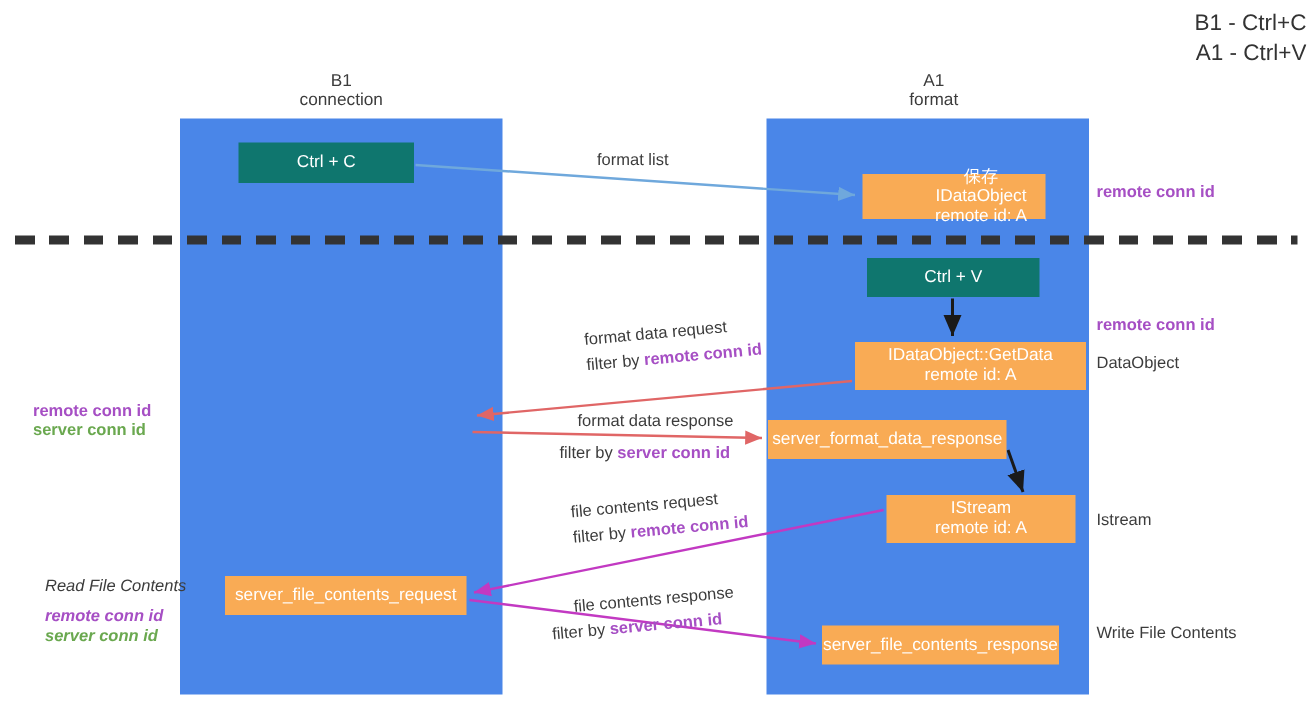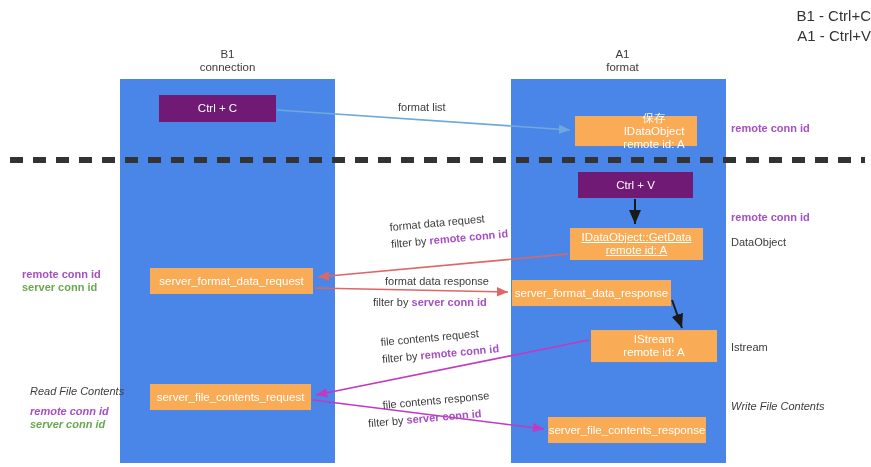--- a/index.html
+++ b/index.html
@@ -30,27 +30,27 @@
   #head-b1{left:150px;top:48px;width:155px;}
   #head-a1{left:545px;top:48px;width:155px;}
 
   
   .box{
     position:absolute;box-sizing:border-box;
     display:flex;align-items:center;justify-content:center;
     text-align:center;color:#ffffff;font-size:11.5px;line-height:13px;
     white-space:pre-line;padding:2px 4px;
   }
-  .green{background:#701a75;}
+  .green{background:#0f766e;}
   .orange{background:#f9ab55;}
 
   #box-ctrlc{left:159px;top:95px;width:117px;height:27px;}
   #box-idataobject{left:575px;top:116px;width:122px;height:30px;padding-left:40px;}
   #box-ctrlv{left:578px;top:172px;width:115px;height:26px;}
-  #box-getdata{left:570px;top:228px;width:133px;height:32px;text-decoration:underline;}
+  #box-getdata{left:570px;top:228px;width:154px;height:32px;}
   #box-sfdreq{left:150px;top:268px;width:163px;height:26px;}
   #box-sfdresp{left:512px;top:280px;width:159px;height:26px;}
   #box-istream{left:591px;top:330px;width:126px;height:32px;}
   #box-sfcreq{left:150px;top:384px;width:161px;height:26px;}
   #box-sfcresp{left:548px;top:417px;width:158px;height:26px;}
 
   
   #divider{
     position:absolute;left:10px;top:157px;width:855px;height:6px;
     background-image:repeating-linear-gradient(to right,#333 0 13px,transparent 13px 23px);
@@ -79,21 +79,21 @@
   #grp-fcreq .l2{font-size:11px;color:#3c3c3c;white-space:nowrap;margin-top:5px;}
 
   #grp-fcresp{position:absolute;left:382px;top:399px;transform:rotate(-5.2deg);transform-origin:left top;}
   #grp-fcresp .l1{font-size:11px;color:#3c3c3c;white-space:nowrap;}
   #grp-fcresp .l2{font-size:11px;color:#3c3c3c;white-space:nowrap;margin-top:5px;margin-left:-16px;}
 
   #lbl-rc-1{left:731px;top:122px;}
   #lbl-rc-2{left:731px;top:211px;}
   #lbl-dataobject{left:731px;top:236px;}
   #lbl-istream{left:731px;top:341px;}
-  #lbl-writefile{left:731px;top:400px;font-style:italic;}
+  #lbl-writefile{left:731px;top:416px;}
 
   #grp-left-mid{position:absolute;left:22px;top:268px;line-height:13px;}
   #grp-left-bot{position:absolute;left:30px;top:385px;line-height:13px;font-style:italic;}
   #grp-left-bot .readfile{color:#3c3c3c;font-size:11px;margin-bottom:7px;white-space:nowrap;}
 </style>
 </head>
 <body>
 
 <div id="canvas">
 
@@ -140,21 +140,20 @@
   </svg>
 
   <div id="divider"></div>
 
   <div class="box green" id="box-ctrlc">Ctrl + C</div>
   <div class="box orange" id="box-idataobject">保存IDataObject
 remote id: A</div>
   <div class="box green" id="box-ctrlv">Ctrl + V</div>
   <div class="box orange" id="box-getdata">IDataObject::GetData
 remote id: A</div>
-  <div class="box orange" id="box-sfdreq">server_format_data_request</div>
   <div class="box orange" id="box-sfdresp">server_format_data_response</div>
   <div class="box orange" id="box-istream">IStream
 remote id: A</div>
   <div class="box orange" id="box-sfcresp">server_file_contents_response</div>
   <div class="box orange" id="box-sfcreq">server_file_contents_request</div>
 
   <div class="lbl" id="lbl-format-list">format list</div>
 
   <div id="grp-fdreq">
     <div class="l1">format data request</div>

